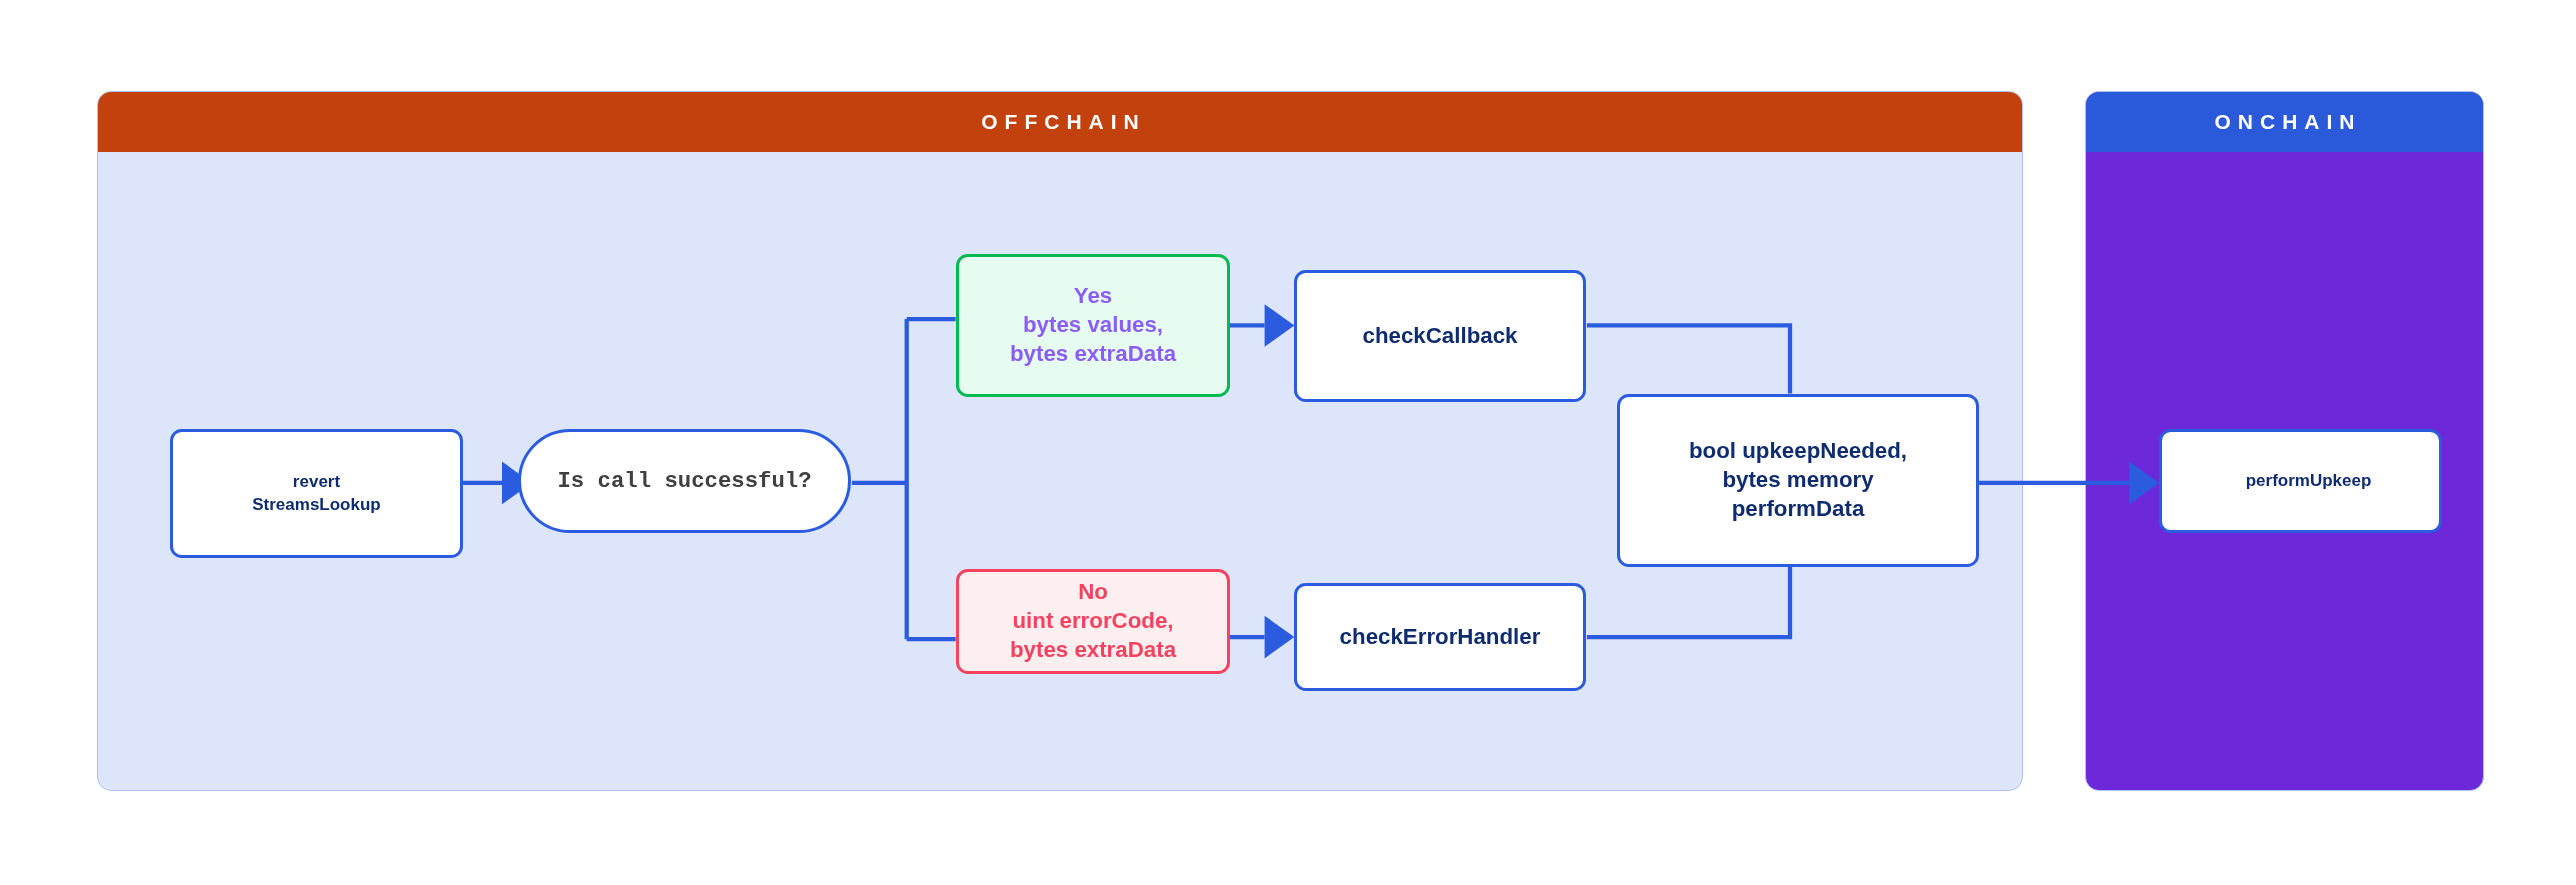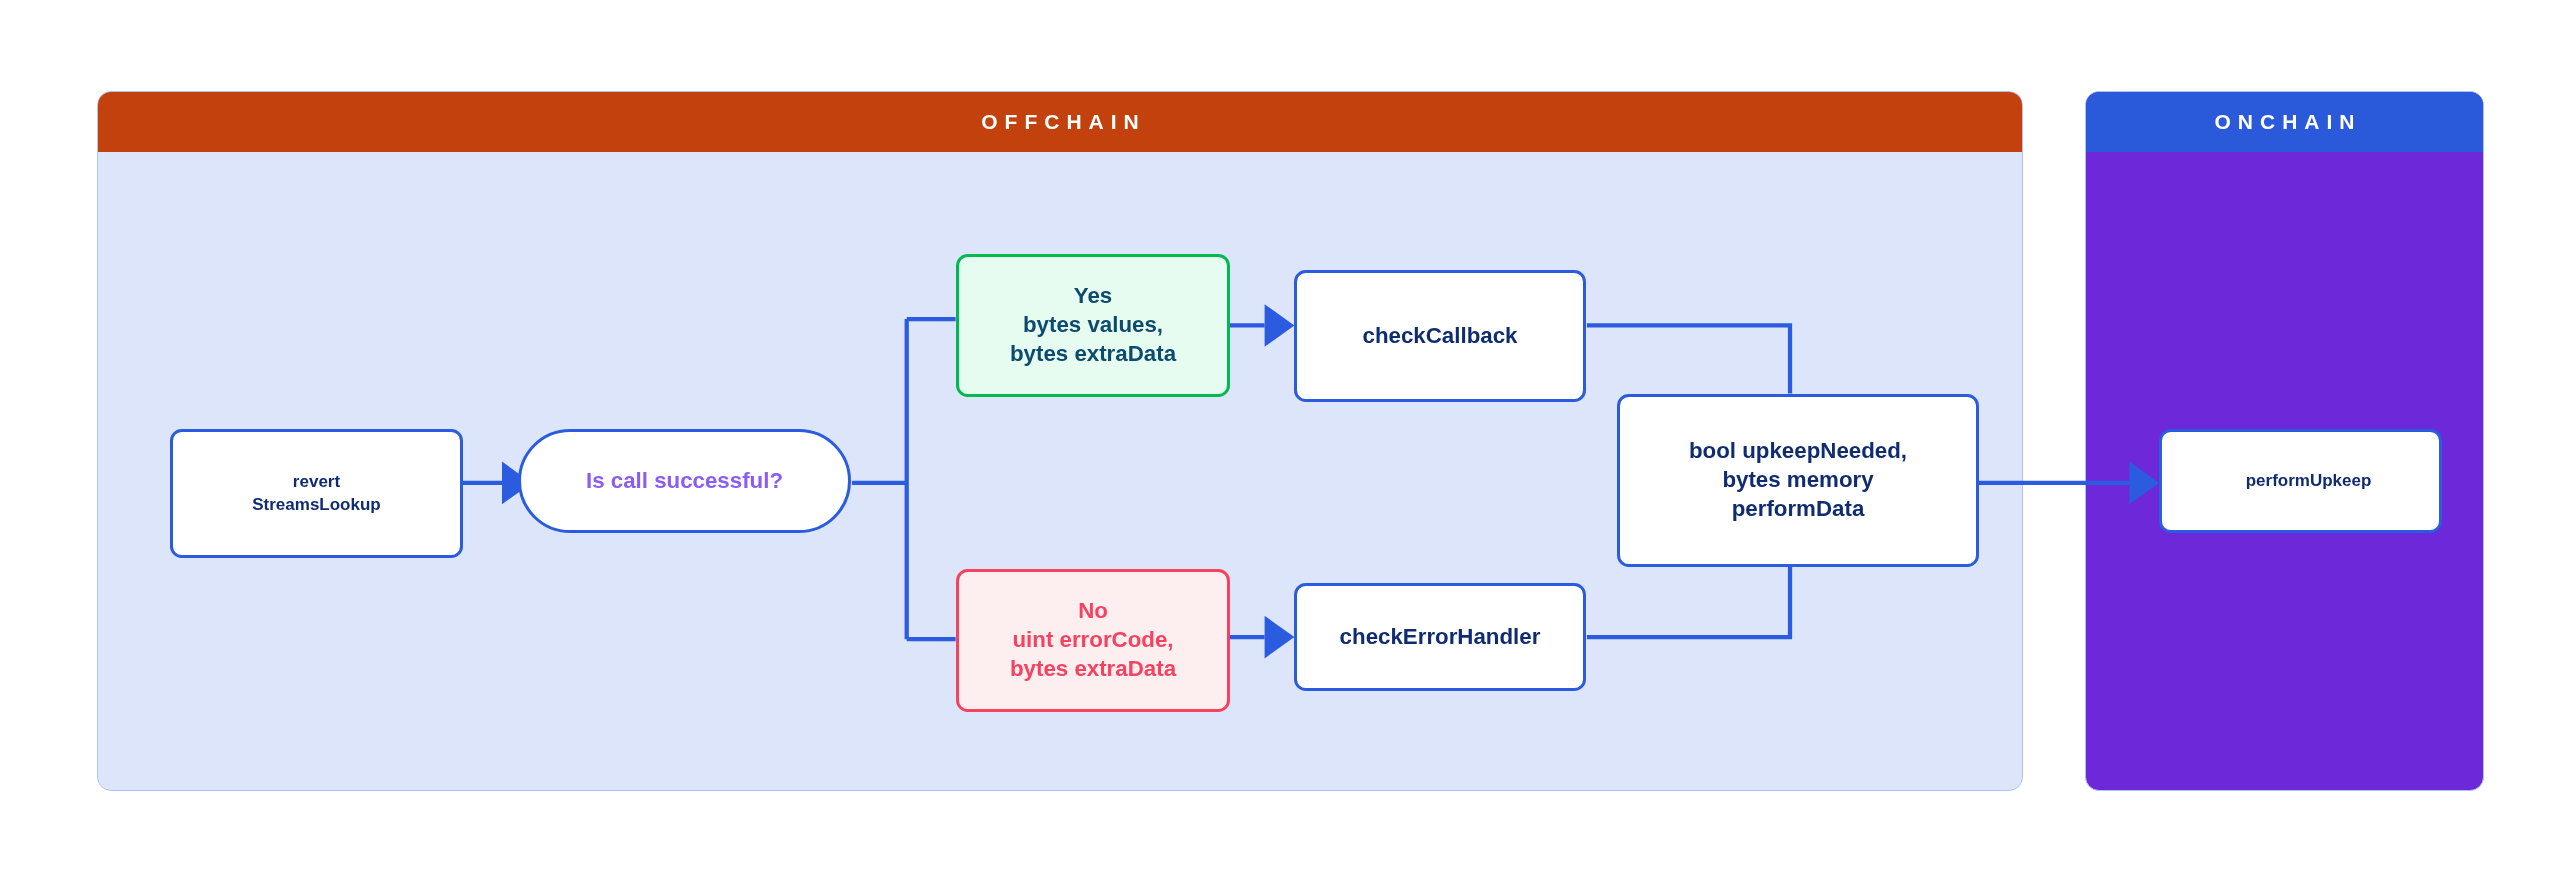--- a/index.html
+++ b/index.html
@@ -77,39 +77,40 @@
     white-space: pre-line;
   }
   .node-blue {
     background: #ffffff;
     border: 3.2px solid #2b5ce0;
     color: #102c71;
   }
   .node-pill {
     background: #ffffff;
     border: 3.2px solid #2b5ce0;
-    color: #8b5cf6;
+    color: #404040;
     border-radius: 531px;
+    font-family: Liberation Mono, monospace;
   }
   .node-green {
     background: #e6fcf0;
     border: 3.2px solid #00ba51;
-    color: #0c4a6e;
+    color: #8b5cf6;
     text-align: center;
   }
   .node-red {
     background: #fdeef0;
     border: 3.2px solid #f7425f;
     color: #f7425f;
   }
 
   #node-revert        { left: 170px;  top: 429px;  width: 293px;  height: 129px; font-size: 17px; }
   #node-decision      { left: 518px;  top: 429px;  width: 333px;  height: 104px; font-size: 22.3px; }
   #node-yes          { left: 956px; top: 254px;  width: 274px;  height: 143px; font-size: 22.3px; }
-  #node-no           { left: 956px; top: 569px; width: 274px;  height: 143px; font-size: 22.3px; }
+  #node-no           { left: 956px; top: 569px; width: 274px;  height: 105px; font-size: 22.3px; }
   #node-checkcallback { left: 1294px; top: 270px;  width: 292px;  height: 132px; font-size: 22.3px; }
   #node-checkerror    { left: 1294px; top: 583px; width: 292px;  height: 108px; font-size: 22.3px; }
   #node-upkeepneeded  { left: 1617px; top: 394px;  width: 362px;  height: 173px; font-size: 22.3px; }
   #node-performupkeep { left: 2159px; top: 429px;  width: 283px;  height: 104px; font-size: 17px; padding-left: 16px; }
 
   
   #connectors {
     position: absolute;
     left: 0;
     top: 0;

